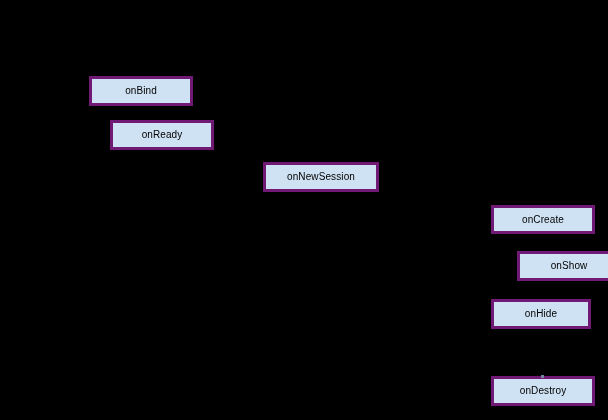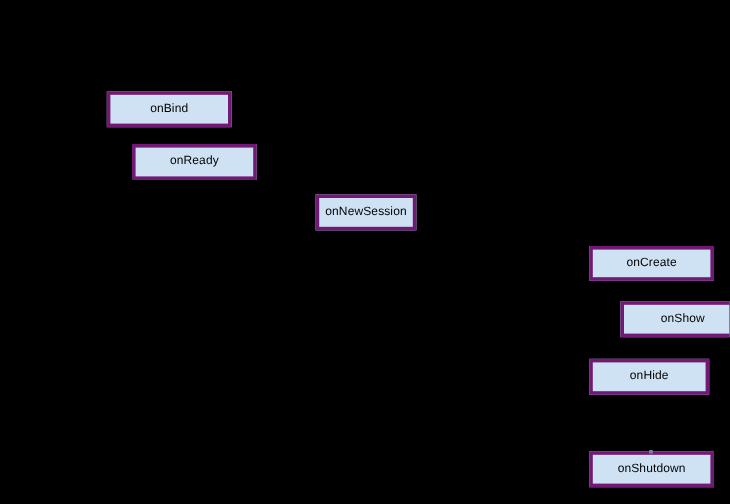--- a/index.html
+++ b/index.html
@@ -29,21 +29,21 @@
     line-height: 1;
     display: flex;
     align-items: center;
     justify-content: center;
     text-align: center;
     letter-spacing: 0.1px;
   }
   
   .n-onbind      { left: 89px;  top: 76px;  width: 104px; height: 30px; }
   .n-onready     { left: 89px;  top: 120px; width: 104px; height: 30px; margin-left: 21px; }
-  .n-onnewsession{ left: 263px; top: 162px; width: 84px; height: 30px; }
+  .n-onnewsession{ left: 263px; top: 162px; width: 116px; height: 30px; }
   .n-oncreate    { left: 491px; top: 205px; width: 104px; height: 29px; }
   .n-onshow      { left: 491px; top: 251px; width: 104px; height: 30px; margin-left: 26px; }
   .n-onhide      { left: 491px; top: 299px; width: 100px; height: 30px; }
   .n-onshutdown  { left: 89px;  top: 376px; width: 104px; height: 30px; }
   .n-ondestroy   { left: 491px; top: 376px; width: 104px; height: 30px; }
 
   
   .notch::before {
     content: "";
     position: absolute;
@@ -66,15 +66,15 @@
 
   <div class="node n-onnewsession">onNewSession</div>
 
   <div class="node n-oncreate">onCreate</div>
 
   <div class="node n-onshow">onShow</div>
 
   <div class="node n-onhide">onHide</div>
 
 
-  <div class="node n-ondestroy notch">onShutdown</div>
+  <div class="node n-ondestroy notch">onDestroy</div>
 
 </div>
 
 </body></html>

